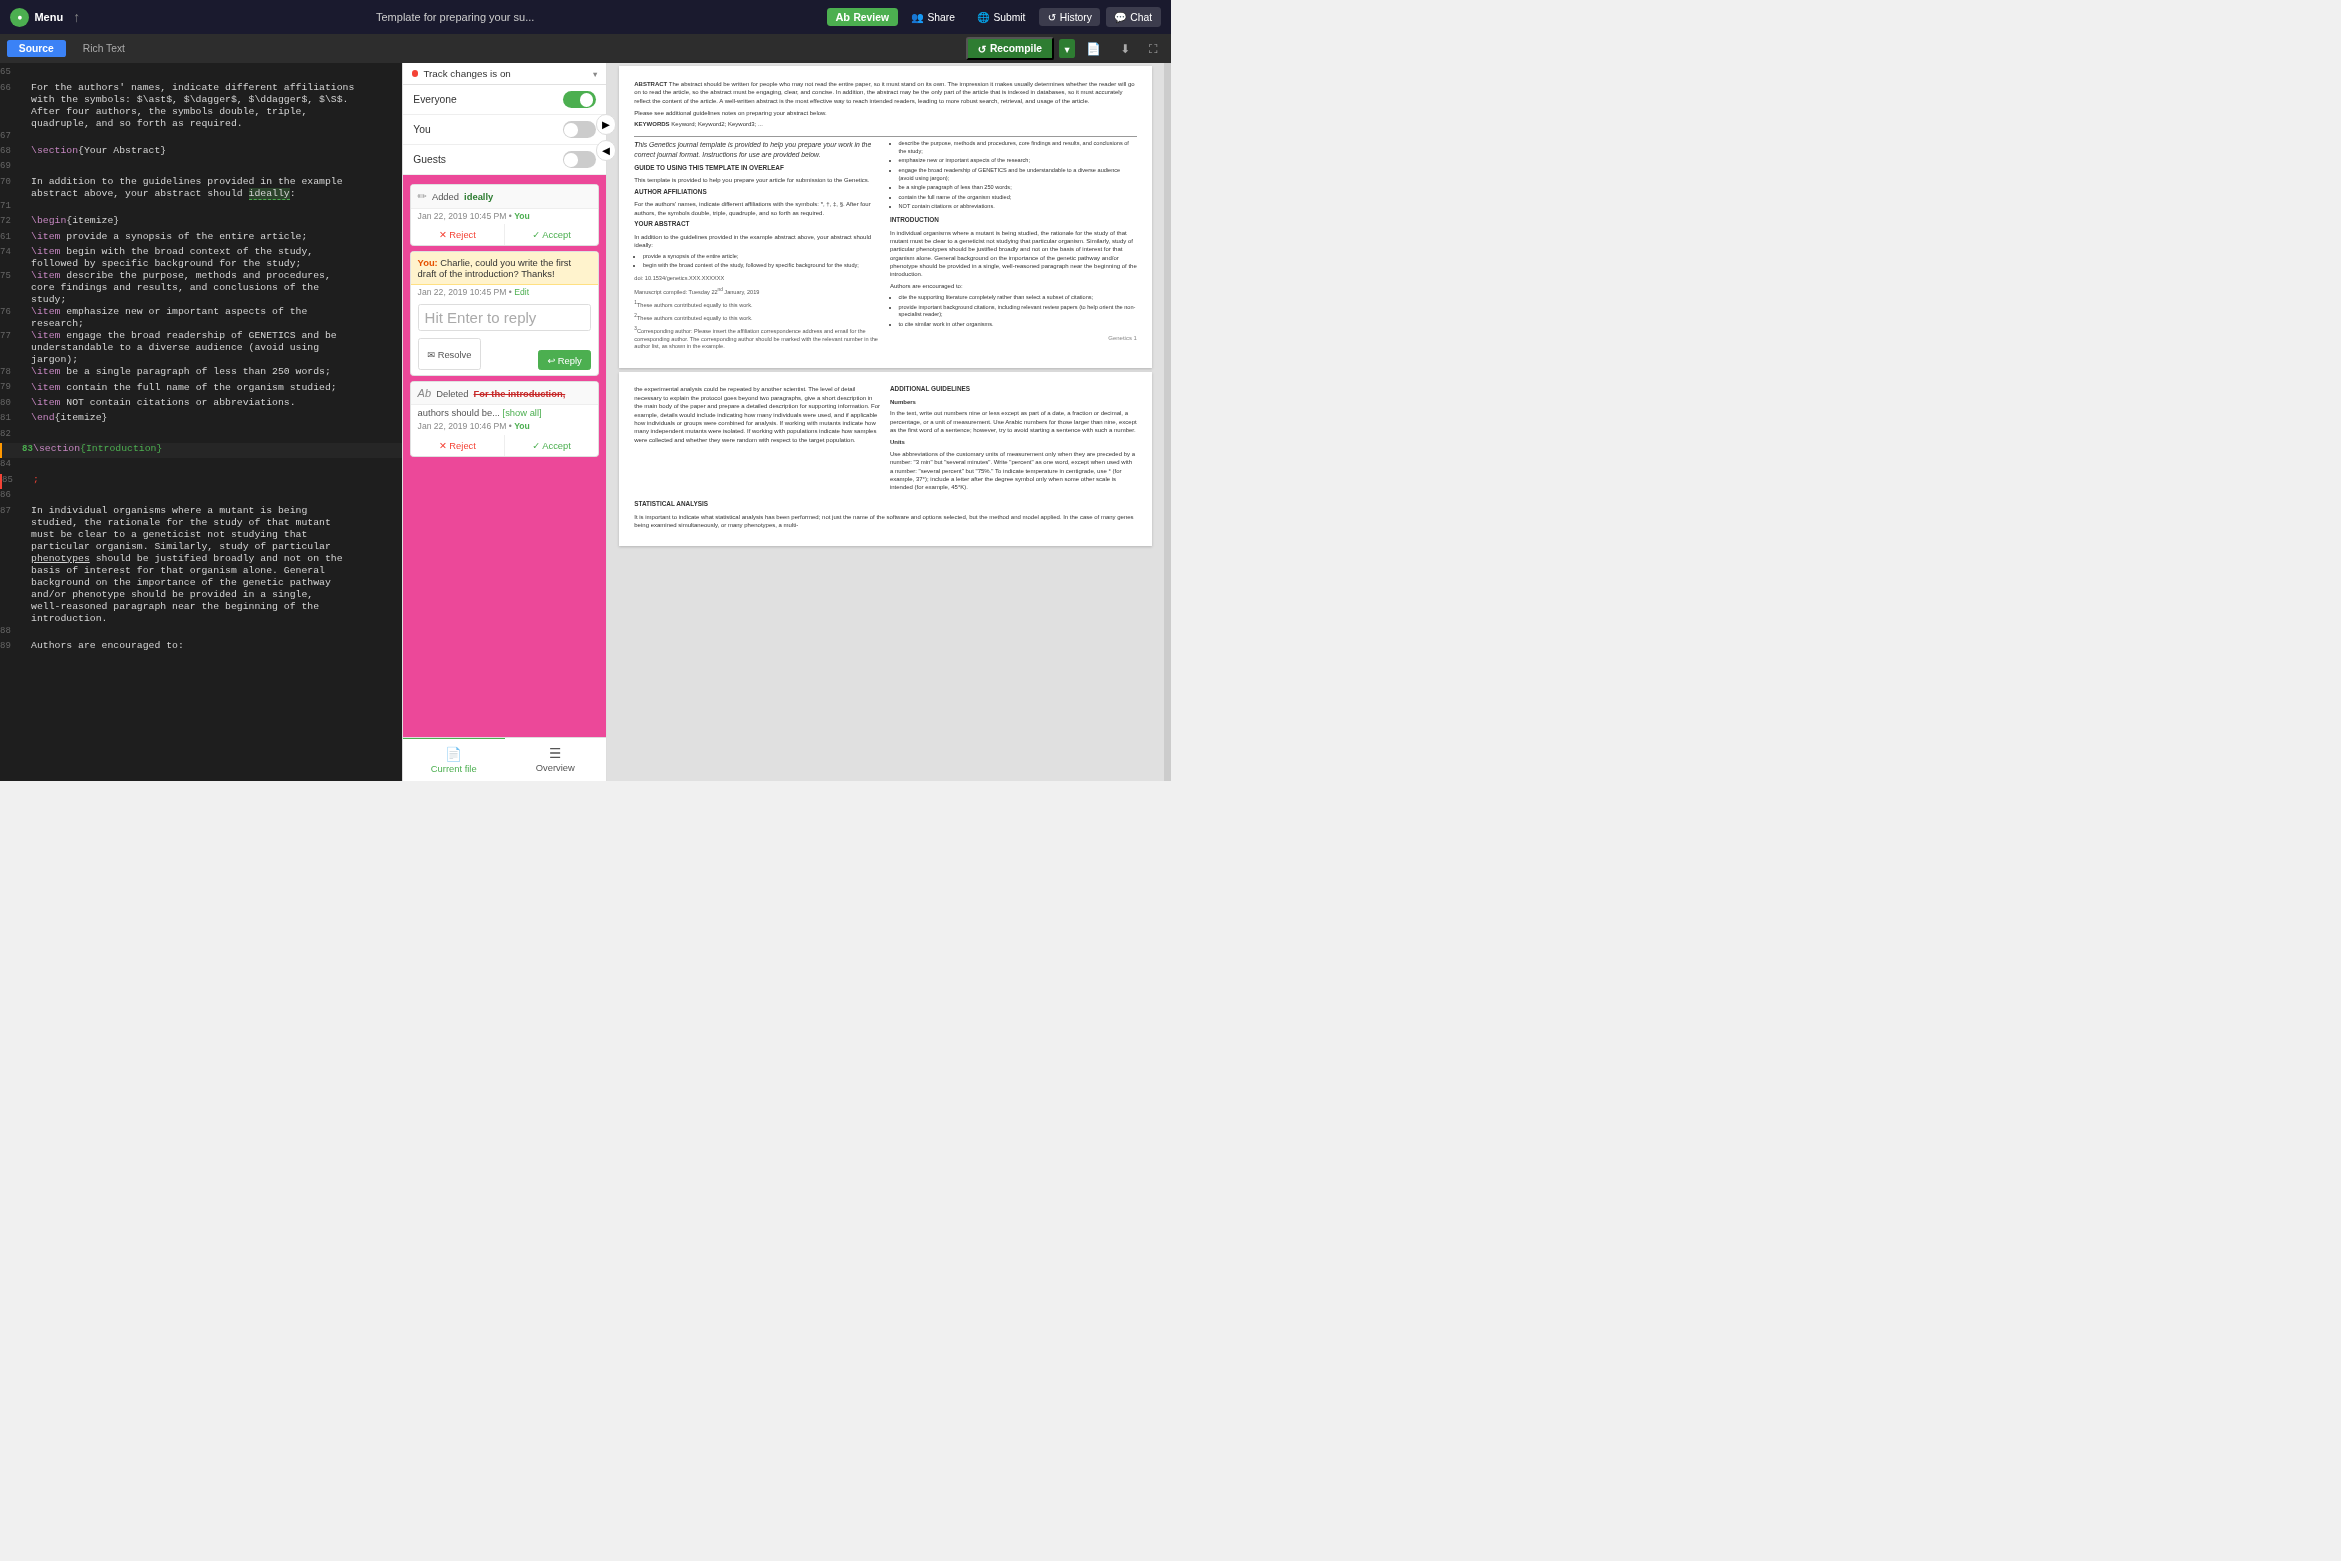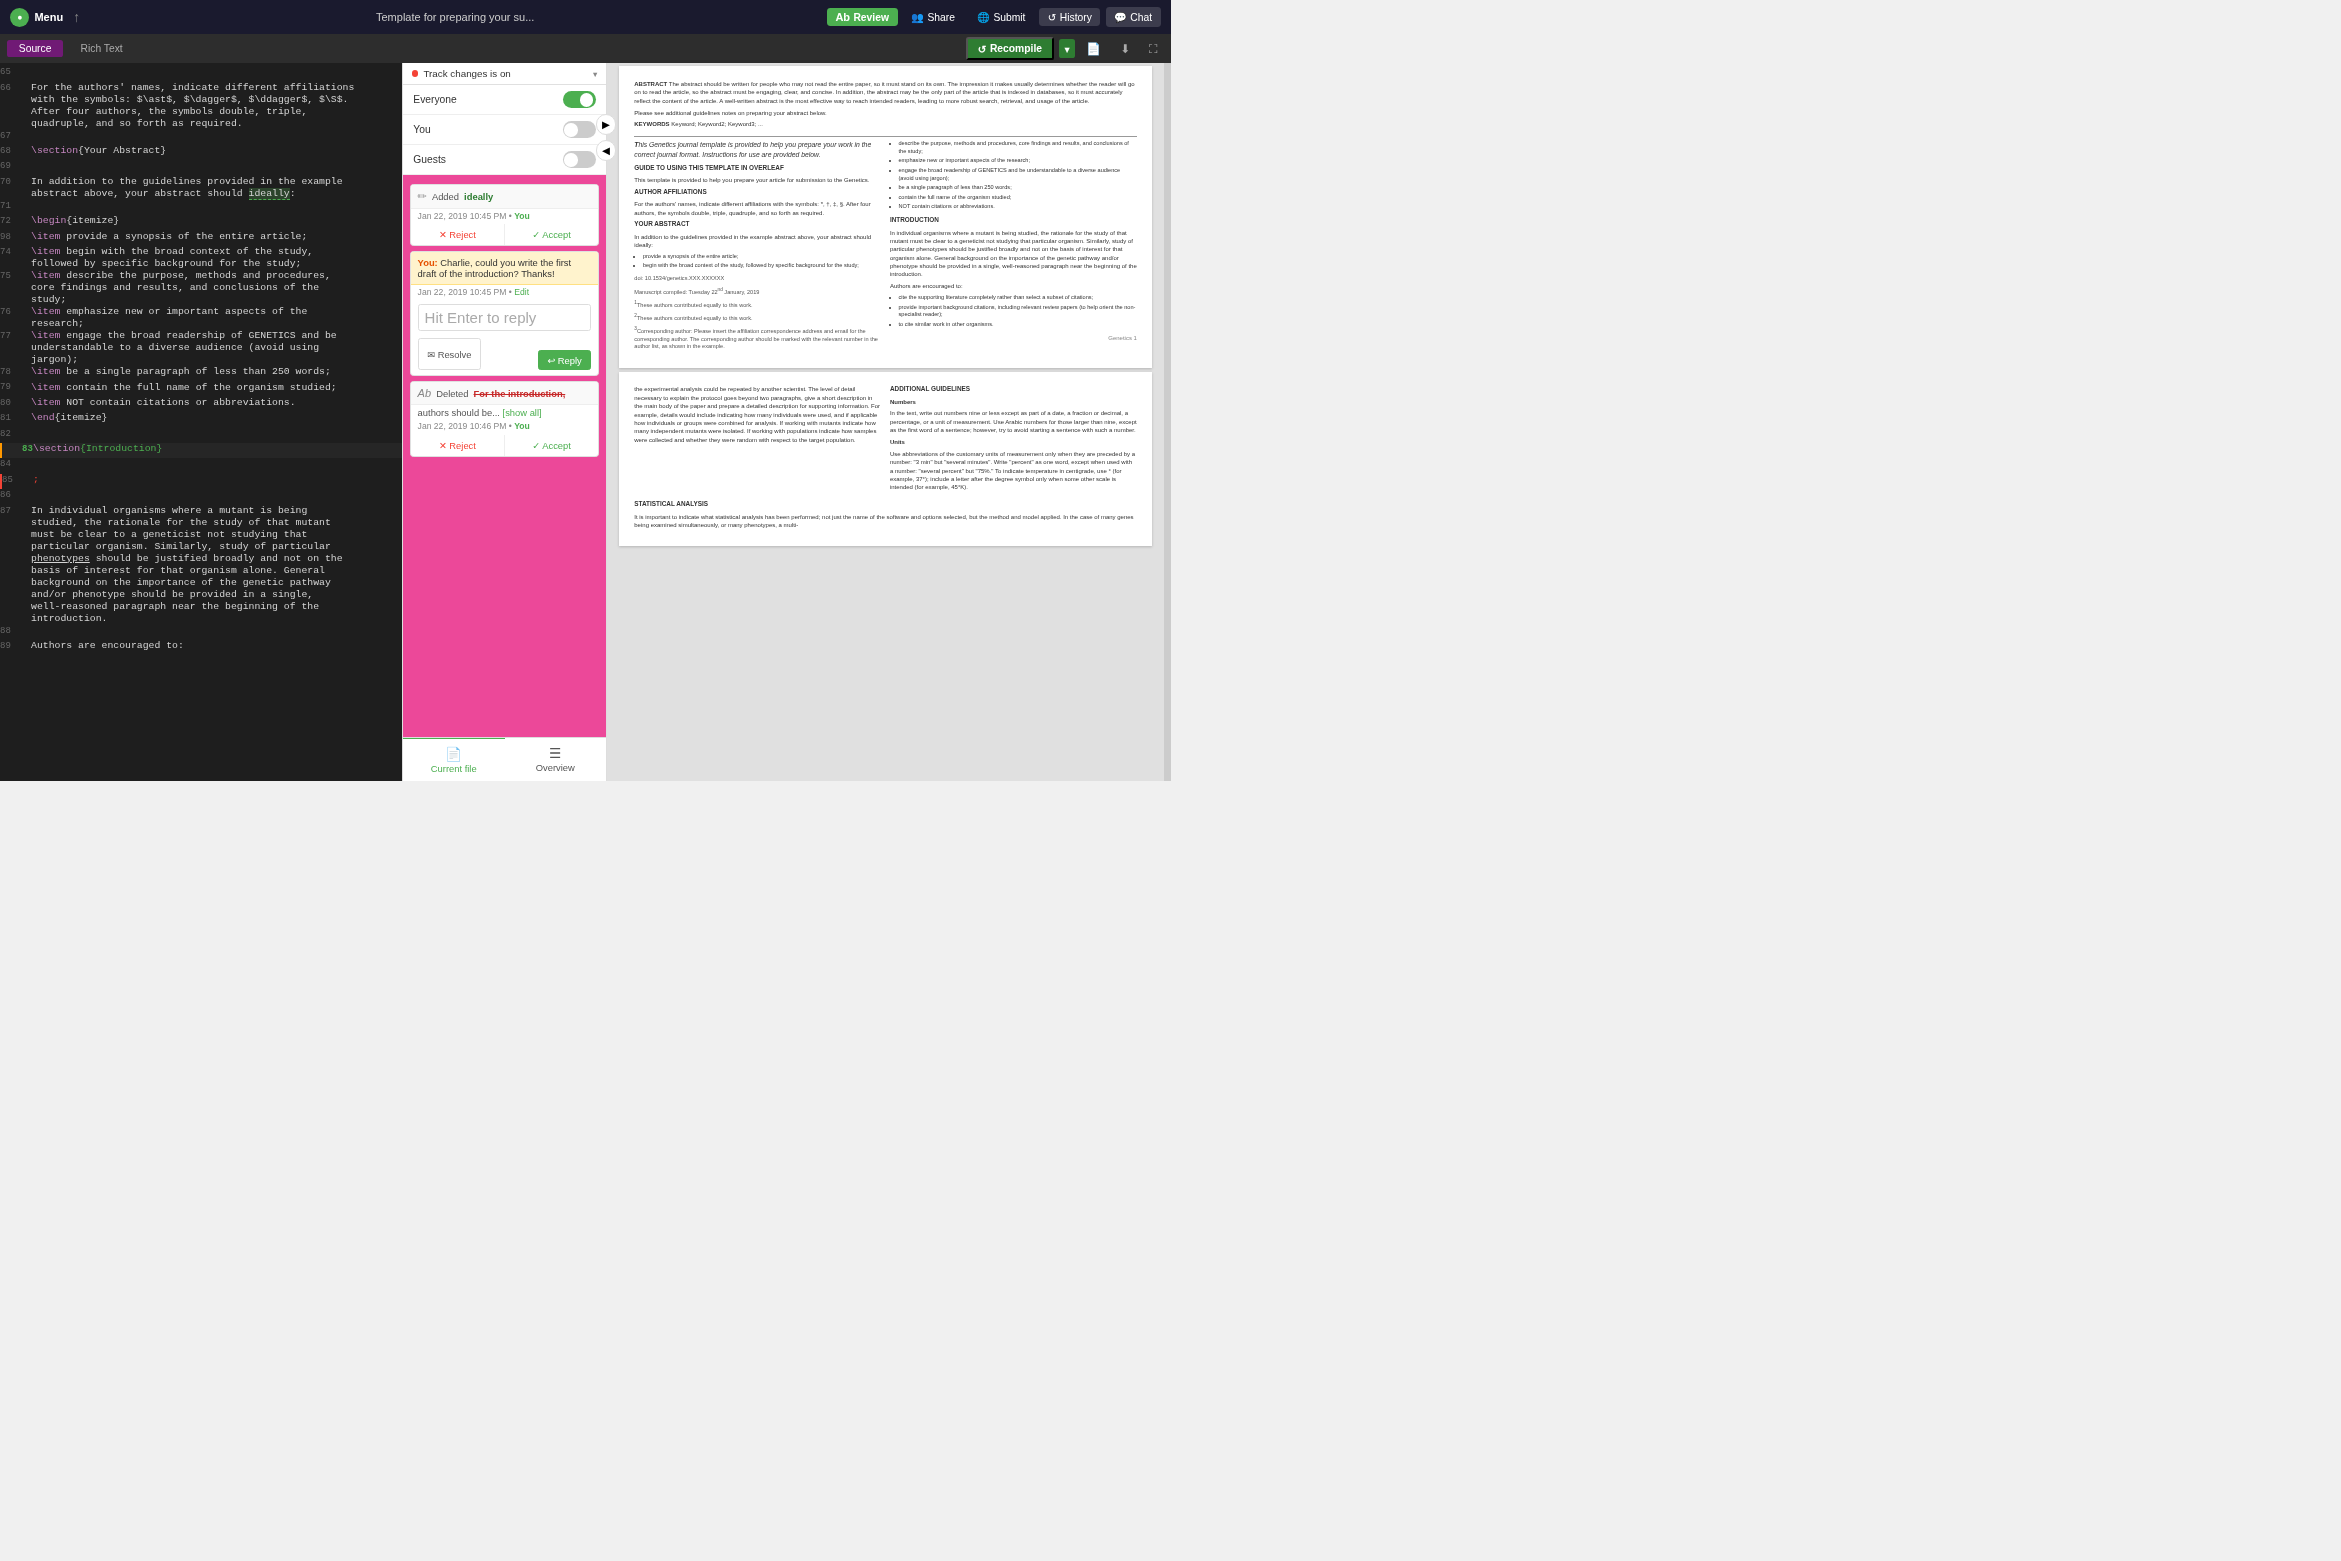--- a/index.html
+++ b/index.html
@@ -20,21 +20,21 @@
       border-radius: 3.4px; cursor: pointer; font-size: 10.3px; color: white;
       border: none; background: transparent;
     }
     .top-btn.review { background: #4CAF50; color: white; font-weight: 600; }
     .top-btn.active-tab { background: rgba(255,255,255,0.15); }
 
     
     .secondary-bar {
       display: flex; align-items: center; background: #2d2d2d; height: 29px; padding: 0 6.8px; gap: 5.1px;
     }
-    .source-btn { background: #701a75; color: white; padding: 3.4px 12px; border-radius: 2.6px; font-size: 10.3px; font-weight: 400; cursor: pointer; text-align: center; }
+    .source-btn { background: #3b82f6; color: white; padding: 3.4px 12px; border-radius: 2.6px; font-size: 10.3px; font-weight: 700; cursor: pointer; text-align: center; }
     .richtext-btn { background: transparent; color: #aaa; padding: 3.4px 12px; border-radius: 2.6px; font-size: 10.3px; cursor: pointer; }
     .sec-spacer { flex: 1; }
     .recompile-btn {
       display: flex; align-items: center; gap: 3.4px; background: #2E7D32; color: white;
       padding: 3.4px 10.3px; border-radius: 2.6px; font-size: 10.3px; cursor: pointer; font-weight: 600;
     }
     .recompile-dropdown { background: #2E7D32; color: white; border: none; padding: 3.4px 5.1px; border-radius: 2.6px; cursor: pointer; font-size: 10.3px; }
     .sec-icon-btn { color: #aaa; padding: 3.4px 6.8px; cursor: pointer; font-size: 12px; }
     .expand-btn { color: #aaa; padding: 3.4px 6.8px; cursor: pointer; font-size: 12px; margin-left: auto; }
 
@@ -245,21 +245,21 @@
         <span class="line-num">71</span>
         <span class="line-content"> </span>
       </div>
 
       <div class="editor-line">
         <span class="line-num">72</span>
         <span class="line-content"><span class="kw">\begin</span><span style="color:#d4d4d4;">{itemize}</span></span>
       </div>
 
       <div class="editor-line">
-        <span class="line-num">98</span>
+        <span class="line-num">61</span>
         <span class="line-content"><span class="kw">\item</span> provide a synopsis of the entire article;</span>
       </div>
 
       <div class="editor-line">
         <span class="line-num">74</span>
         <span class="line-content"><span class="kw">\item</span> begin with the broad context of the study,<br>followed by specific background for the study;</span>
       </div>
 
       <div class="editor-line">
         <span class="line-num">75</span>

